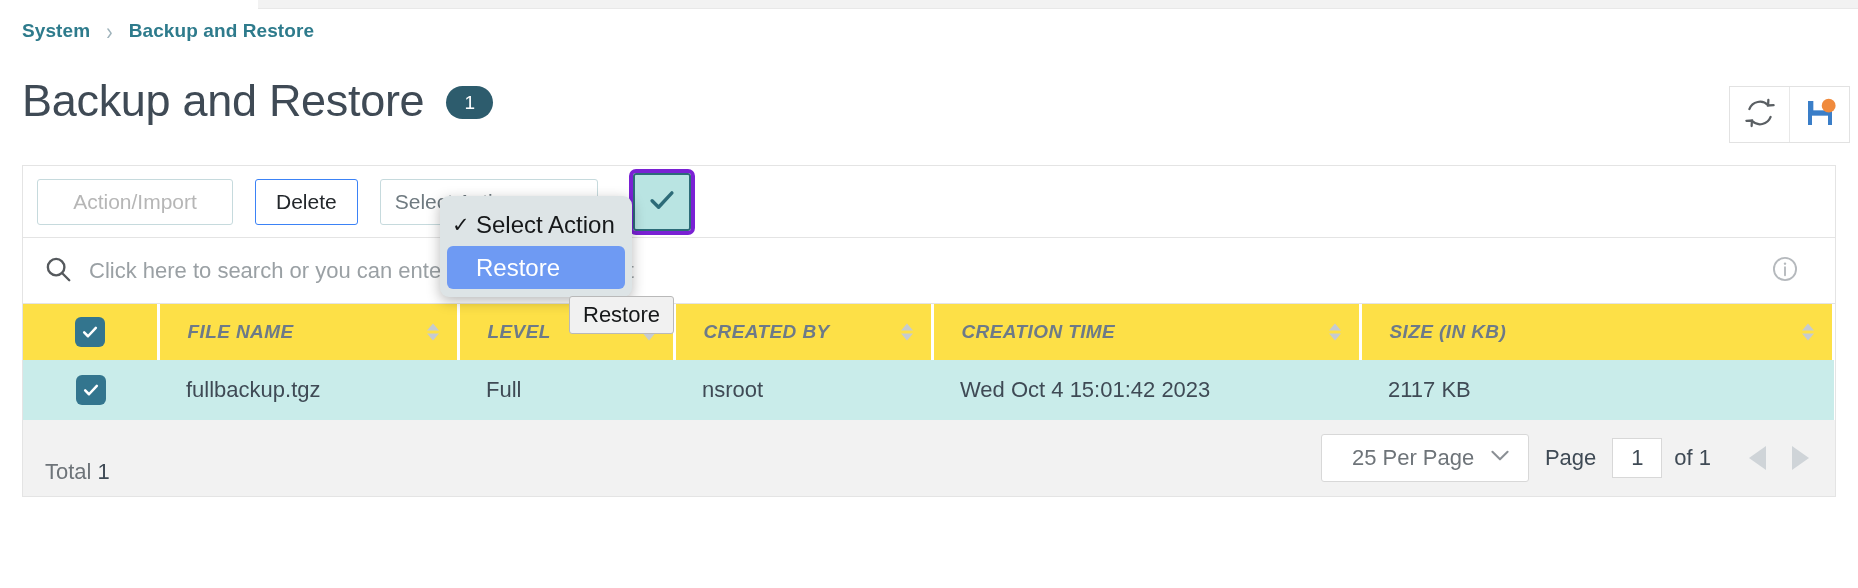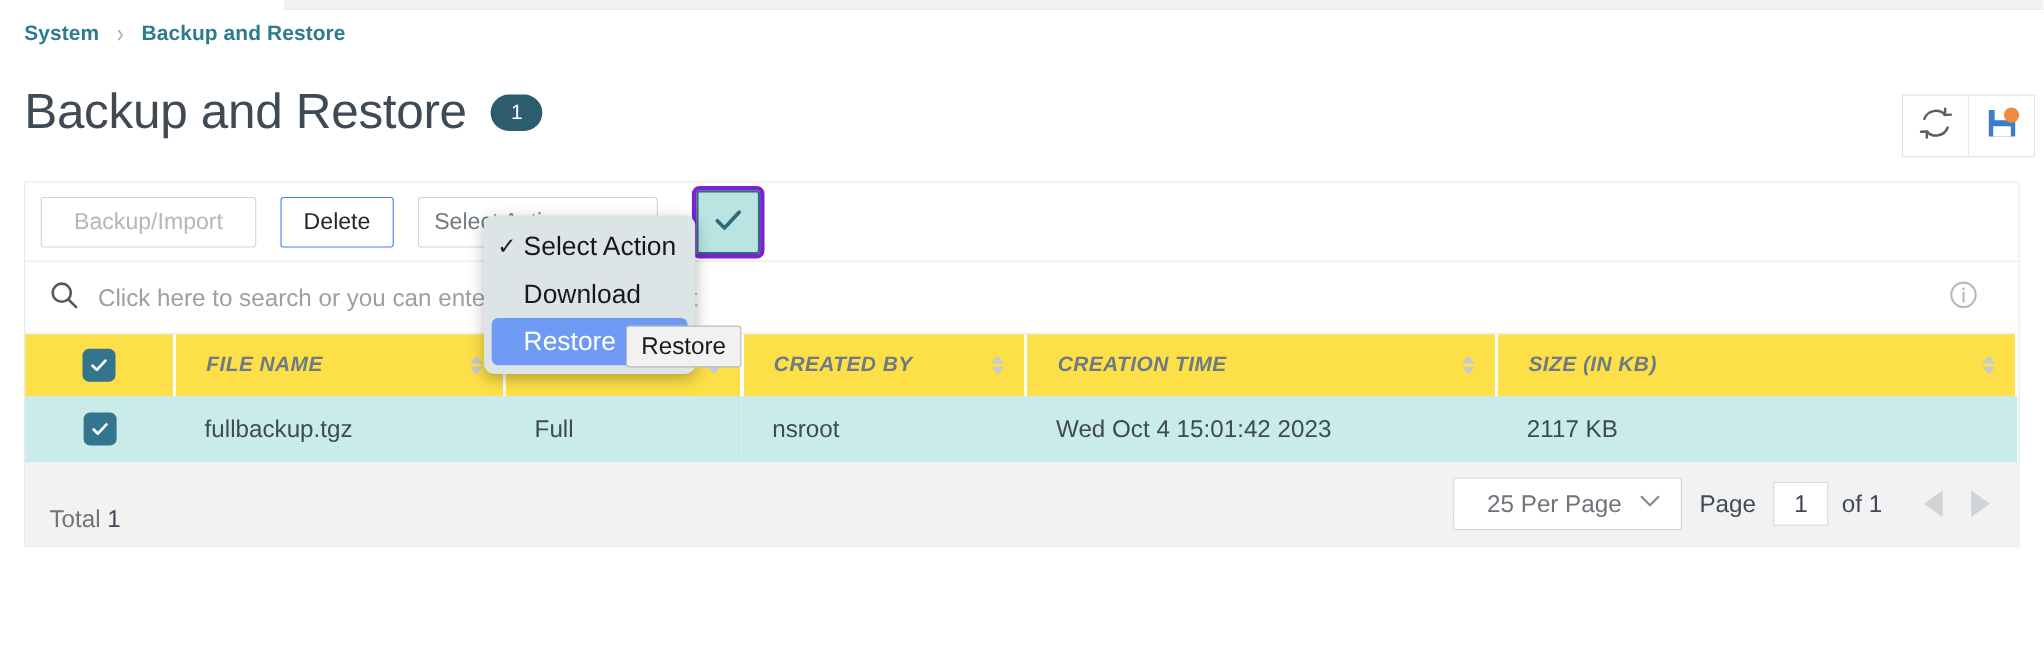--- a/index.html
+++ b/index.html
@@ -349,21 +349,21 @@
           <path d="M6 14h12v7H6z" fill="#ffffff"></path>
           <circle cx="18.5" cy="6.5" r="5.2" fill="#f08a3c"></circle>
         </svg>
       </span>
     </div>
   </div>
 
   <div class="panel">
 
     <div class="toolbar">
-      <div class="btn disabled wide">Backup/Import</div>
+      <div class="btn disabled wide">Action/Import</div>
       <div class="btn primary-outline">Delete</div>
       <div class="action-select-wrap">
         <div class="action-select">Select Action</div>
       </div>
     </div>
 
     <div class="search-row">
       <span class="search-icon">
         <svg width="30" height="30" viewBox="0 0 24 24" fill="none" stroke="#55595d" stroke-width="1.9" stroke-linecap="round">
           <circle cx="10.5" cy="10.5" r="6.6"></circle>
@@ -475,24 +475,20 @@
         <path d="M5 12.5l4.6 4.6L19 7"></path>
       </svg>
     </span>
   </div>
 
   <div class="dropdown">
     <div class="dd-item">
       <span class="tick">✓</span>
       <span>Select Action</span>
     </div>
-    <div class="dd-item">
-      <span class="tick"></span>
-      <span>Download</span>
-    </div>
     <div class="dd-item selected">
       <span class="tick"></span>
       <span>Restore</span>
     </div>
   </div>
 
   <div class="tooltip">Restore</div>
 
 </div>
 

